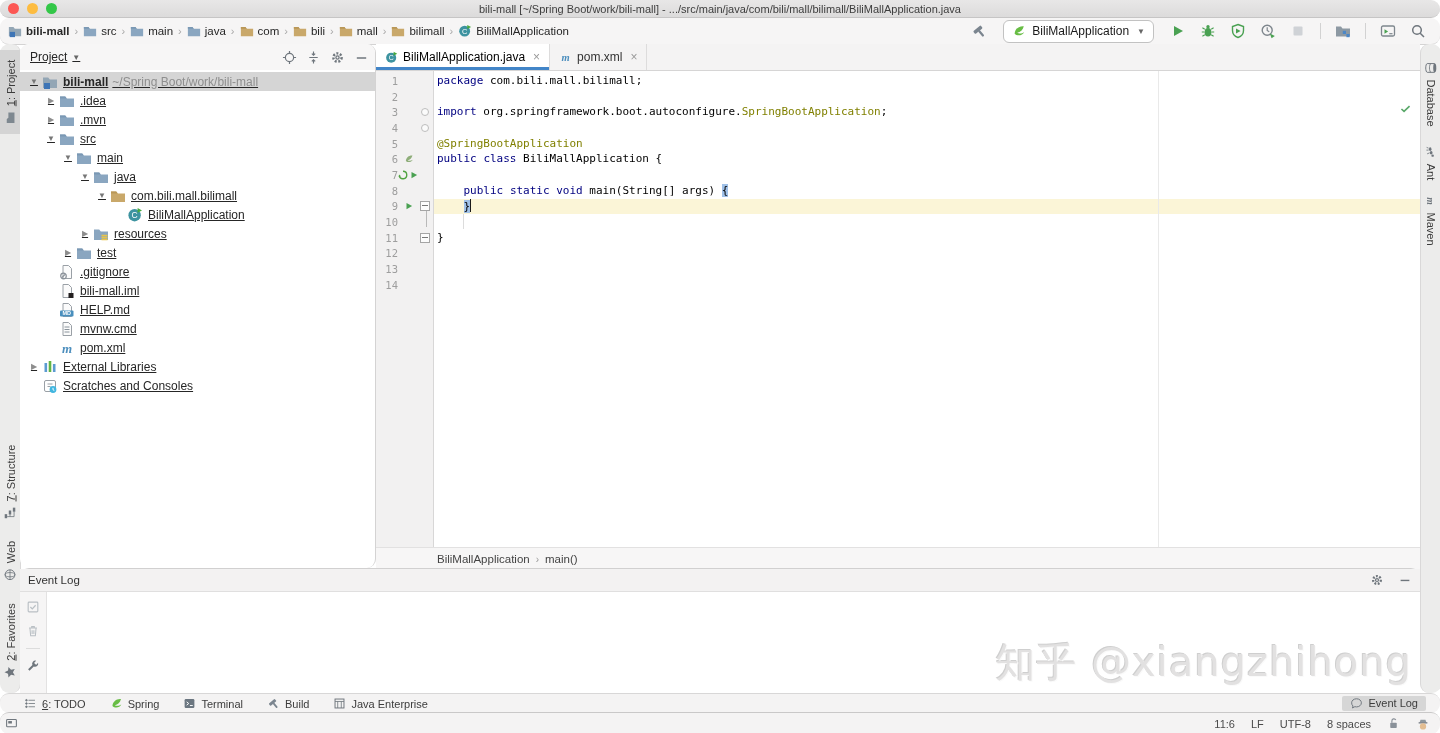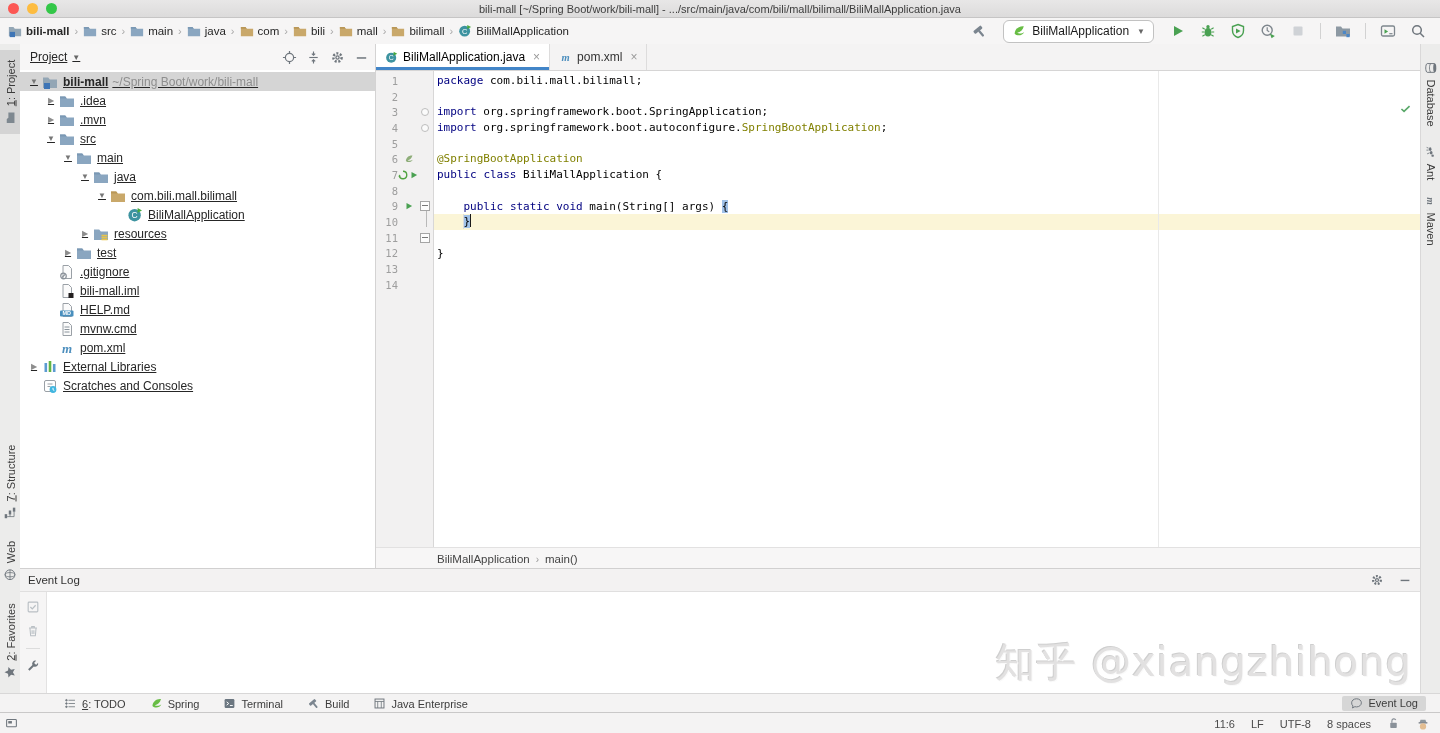--- a/index.html
+++ b/index.html
@@ -1,19 +1,19 @@
 <!DOCTYPE html>
 <html><head>
 <meta charset="utf-8">
 <style>
   html,body{margin:0;padding:0;background:#c9c9c9;}
   #app{position:relative;width:1440px;height:733px;background:#fff;overflow:hidden;
        font-family:"Liberation Sans",sans-serif;font-size:12px;color:#262626;
        -webkit-font-smoothing:antialiased;}
-  .abs{position:absolute;}
+  .abs{position:absolute;border-radius:9px;}
   .icon{display:inline-flex;width:16px;height:16px;flex:none;align-items:center;justify-content:center;}
   .icon svg{width:100%;height:100%;display:block;}
 
   
   #titlebar{left:0;top:0;width:1440px;height:17px;background:linear-gradient(#e8e7e7,#dcdbdb);
             border-bottom:1px solid #c6c5c5;display:flex;align-items:center;}
   .tl{width:11px;height:11px;border-radius:50%;margin-left:8px;flex:none;}
   #win-title{position:absolute;left:0;right:0;text-align:center;font-size:11px;color:#3d3d3d;}
 
   
@@ -741,21 +741,20 @@
             <span class="g-num">14</span>
             <span class="g-icons"></span>
             <span class="g-fold"></span>
           </div>
         </div>
       <div id="editor-code">
         <div id="margin-guide"></div>
         <div id="indent-guide"></div>
       <div class="c-row"><span class="tk-k">package</span><span class="tk-p"> com.bili.mall.bilimall;</span></div>
           <div class="c-row"></div>
-          <div class="c-row"><span class="tk-k">import</span><span class="tk-p"> org.springframework.boot.SpringApplication;</span></div>
           <div class="c-row"><span class="tk-k">import</span><span class="tk-p"> org.springframework.boot.autoconfigure.</span><span class="tk-a">SpringBootApplication</span><span class="tk-p">;</span></div>
           <div class="c-row"></div>
           <div class="c-row"><span class="tk-a">@SpringBootApplication</span></div>
           <div class="c-row"><span class="tk-k">public</span><span class="tk-p"> </span><span class="tk-k">class</span><span class="tk-p"> BiliMallApplication {</span></div>
           <div class="c-row"></div>
           <div class="c-row"><span class="tk-p">    </span><span class="tk-k">public</span><span class="tk-p"> </span><span class="tk-k">static</span><span class="tk-p"> </span><span class="tk-k">void</span><span class="tk-p"> main(String[] args) </span><span class="tk-b">{</span></div>
           <div class="c-row cur"><span class="tk-p">    </span><span class="tk-b">}</span><span class="caret"></span></div>
           <div class="c-row"></div>
           <div class="c-row"><span class="tk-p">}</span></div>
           <div class="c-row"></div>
@@ -810,21 +809,21 @@
             </svg>
           </span>
       </div>
       <div id="eventlog-content">
         <div id="watermark">知乎 @xiangzhihong</div>
       </div>
     </div>
   </div>
 
   <div id="bottom-bar" class="abs">
-    <span id="bb-left" style="display:flex;align-items:flex-end;padding-left:40px;">
+    <span id="bb-left" style="display:flex;align-items:flex-end;">
         <span class="bb-item">
           <span class="icon" style="width: 13px; height: 13px;">
             <svg viewBox="0 0 16 16" stroke="#6f767d">
               <path d="M5.5 4h8M5.5 8h8M5.5 12h8"></path>
               <circle cx="3" cy="4" r="1" fill="#6f767d"></circle>
               <circle cx="3" cy="8" r="1" fill="#6f767d"></circle>
               <circle cx="3" cy="12" r="1" fill="#6f767d"></circle>
             </svg>
           </span>
           <span><u>6</u>: TODO</span>

